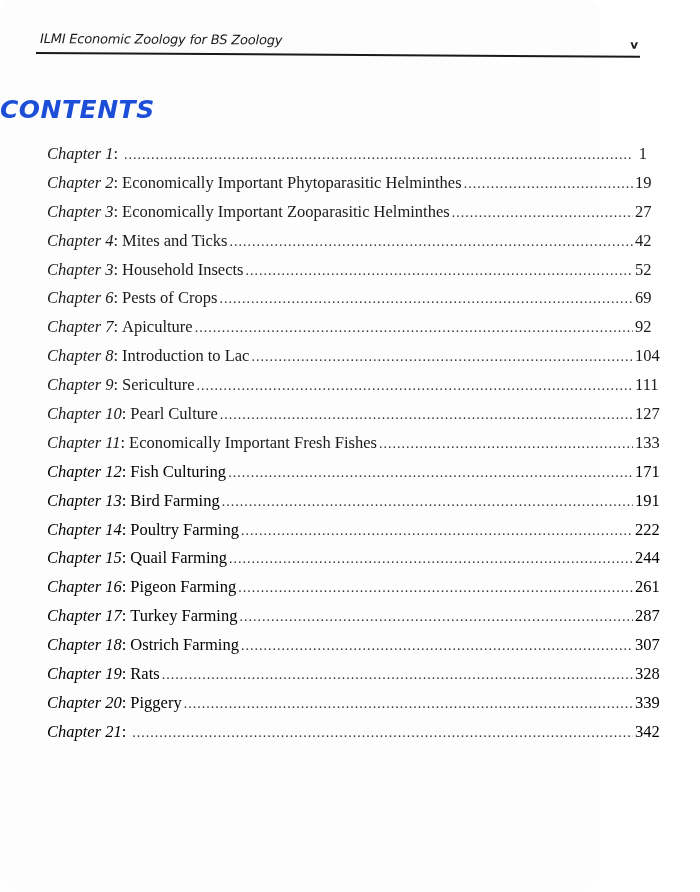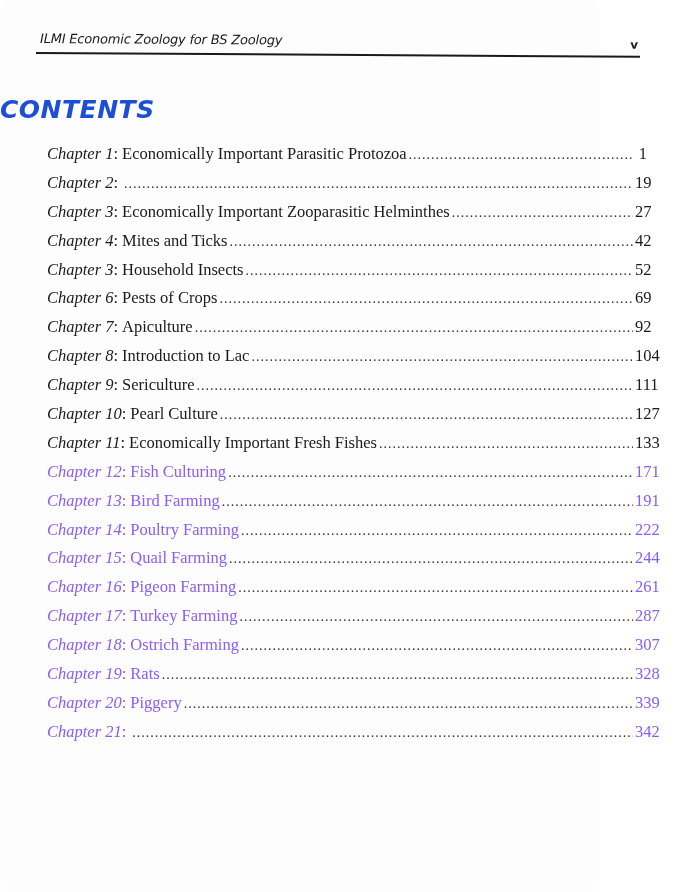--- a/index.html
+++ b/index.html
@@ -97,45 +97,45 @@
       font-size: 14px;
     }
     .toc-dots::before {
       content: "................................................................................................................................................................................................................................................";
     }
     .toc-page {
       text-align: right;
       min-width: 12px;
     }
     .toc-entry:nth-child(n+12) {
-      color: #8b5cf6;
+      color: #000000;
     }
   </style>
 </head>
 <body>
 
 <div class="page">
   <div class="running-header">
     <span class="running-title">ILMI Economic Zoology for BS Zoology</span>
     <span class="page-roman">v</span>
   </div>
 
   <h1 class="contents-title" style="margin:0;">CONTENTS</h1>
 
   <ul class="toc" id="toc-list">
       <li class="toc-entry">
     <span class="toc-label">Chapter 1</span>
         <span class="toc-colon">:</span>
-    <span class="toc-title">Economically Important Parasitic Protozoa</span>
     <span class="toc-dots"></span>
     <span class="toc-page">1</span>
   </li>
       <li class="toc-entry">
     <span class="toc-label">Chapter 2</span>
         <span class="toc-colon">:</span>
+    <span class="toc-title">Economically Important Phytoparasitic Helminthes</span>
     <span class="toc-dots"></span>
     <span class="toc-page">19</span>
   </li>
       <li class="toc-entry">
     <span class="toc-label">Chapter 3</span>
         <span class="toc-colon">:</span>
     <span class="toc-title">Economically Important Zooparasitic Helminthes</span>
     <span class="toc-dots"></span>
     <span class="toc-page">27</span>
   </li>

